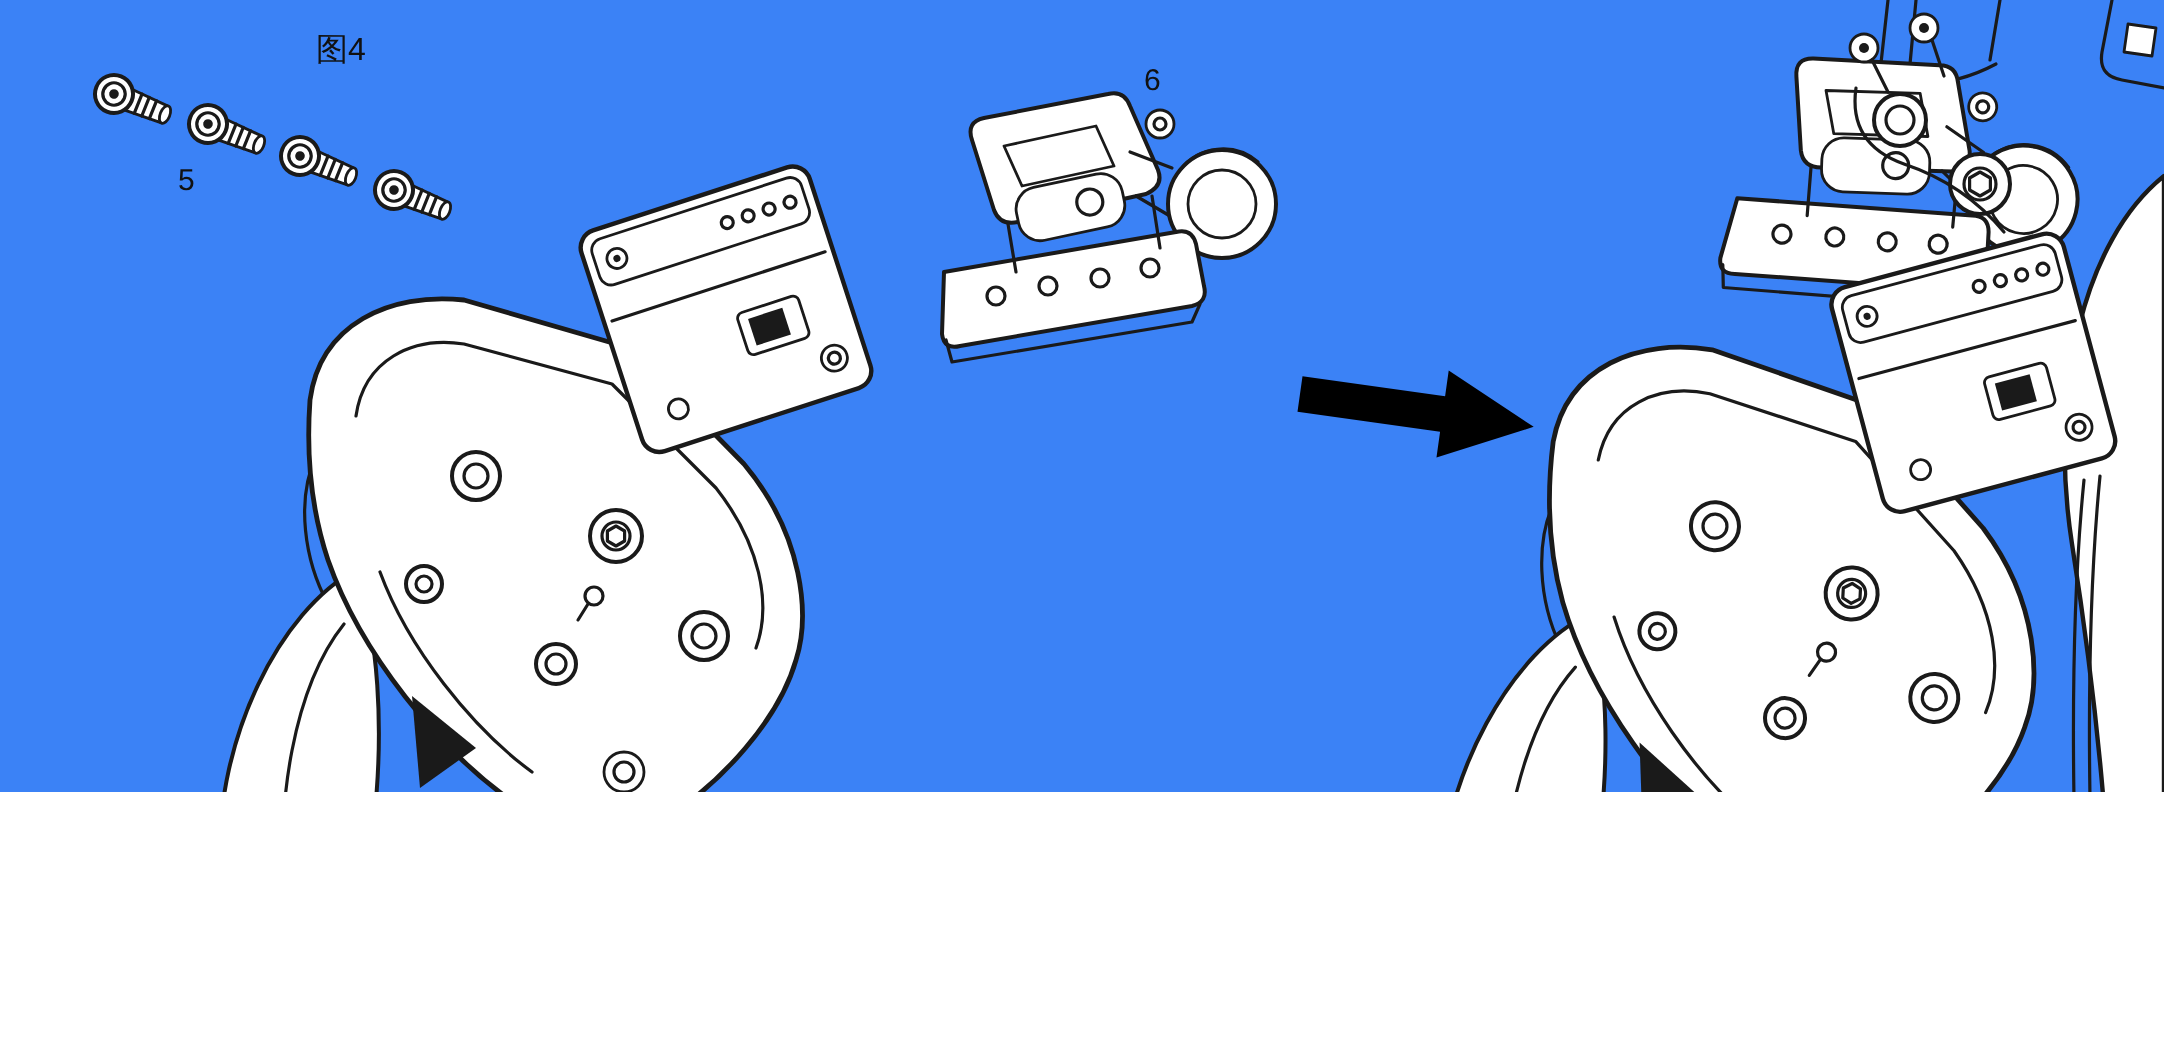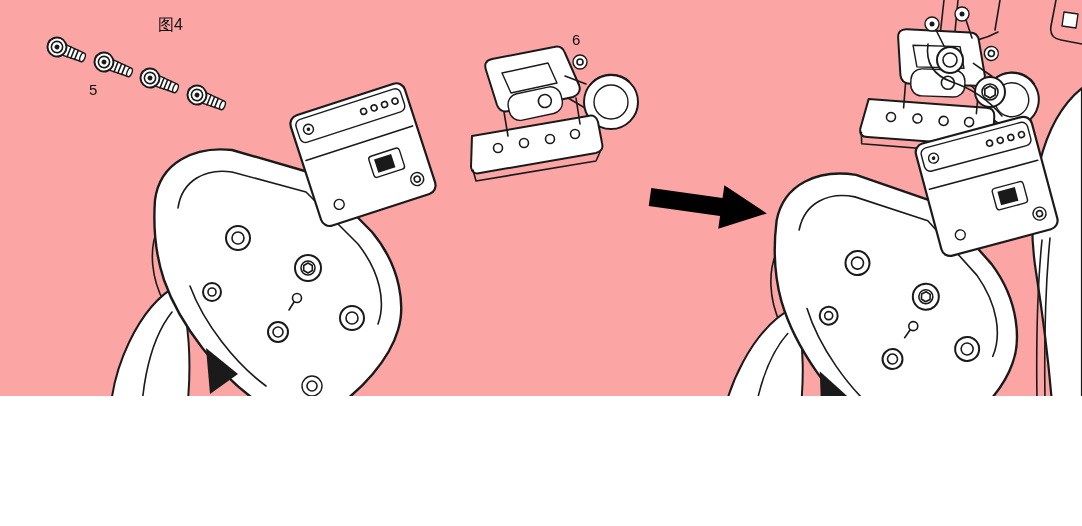--- a/index.html
+++ b/index.html
@@ -1,20 +1,20 @@
 <!DOCTYPE html>
 <html><head>
 <meta charset="utf-8">
 <style>
   html, body { margin: 0; padding: 0; background: #ffffff; }
   .canvas {
     position: relative;
     width: 1082px;
     height: 396px;
-    background: #fca5a5;
+    background: #3b82f6;
     overflow: hidden;
     font-family: "Liberation Sans", "DejaVu Sans", sans-serif;
   }
   svg { display: block; }
   
   .ln { stroke: #1a1a1a; fill: none; stroke-width: 1.6; stroke-linecap: round; stroke-linejoin: round; }
   .fw { stroke: #1a1a1a; fill: #ffffff; stroke-width: 2; stroke-linejoin: round; }
   .fw1 { stroke-width: 1.4; }
   .dk { fill: #1a1a1a; stroke: none; }
   .lbl { font-family: "Liberation Sans", "DejaVu Sans", sans-serif; font-size: 16px; fill: #111111; }

